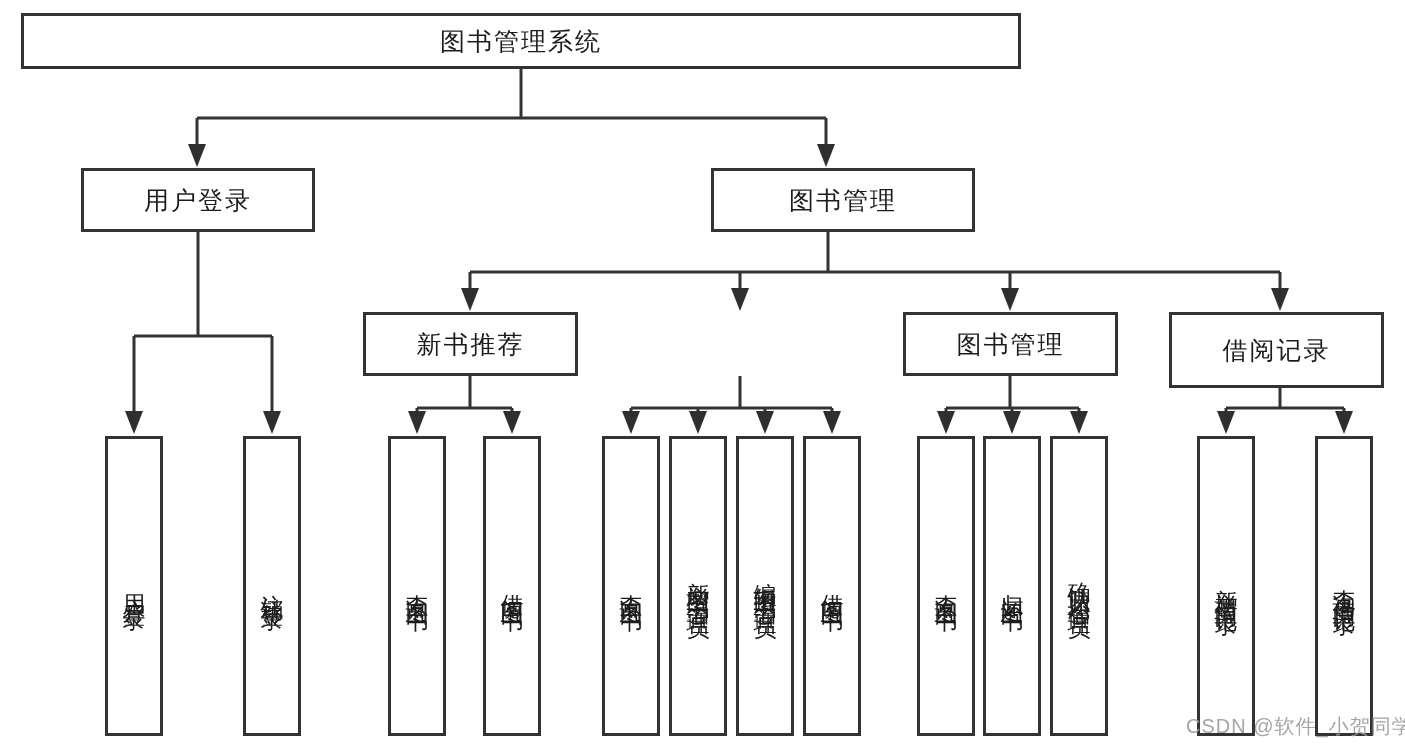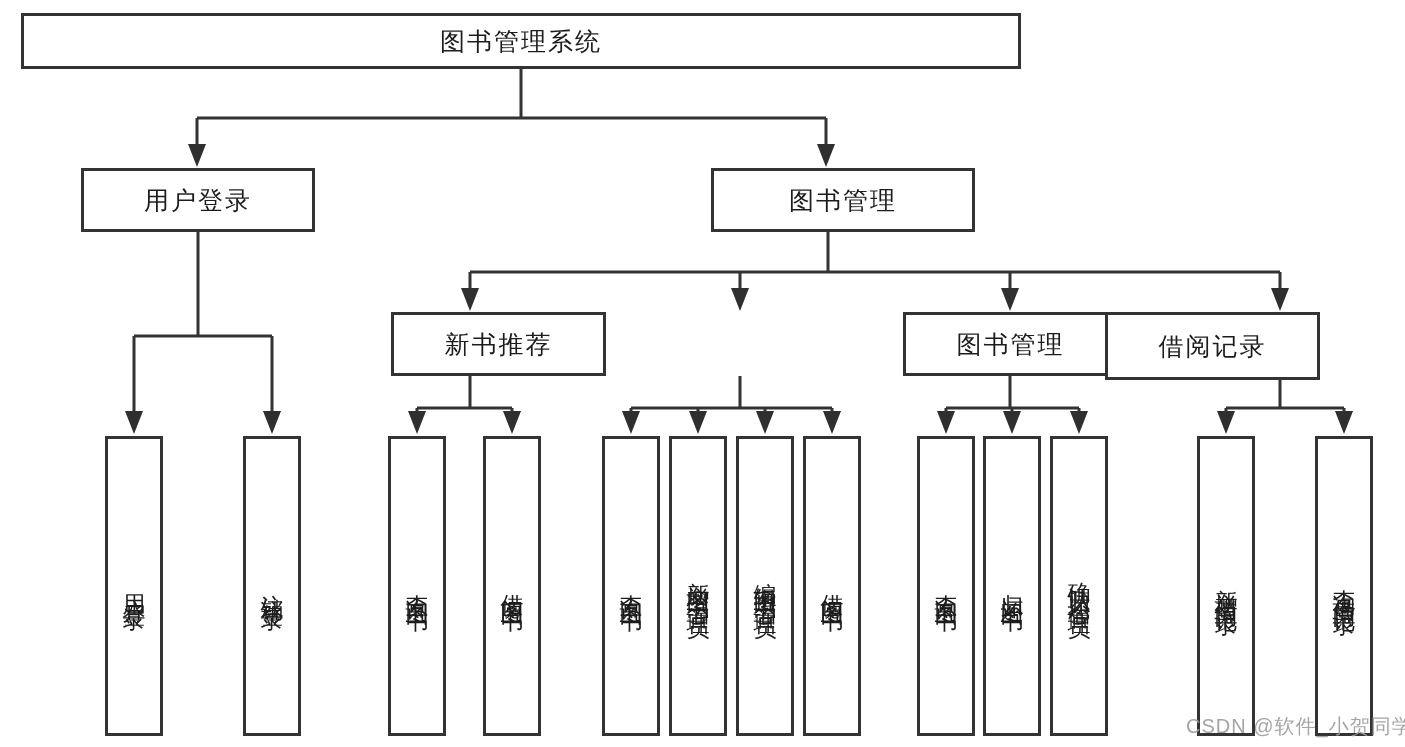--- a/index.html
+++ b/index.html
@@ -30,24 +30,24 @@
   .leaf {
     writing-mode: vertical-rl;
     font-size: 23px;
     letter-spacing: 5px;
     line-height: 1;
   }
   
   #node-root          { left: 21px;   top: 13px;  width: 1000px; height: 56px; }
   #node-user-login    { left: 81px;   top: 168px; width: 234px;  height: 64px; }
   #node-book-mgmt     { left: 711px;  top: 168px; width: 264px;  height: 64px; }
-  #node-new-book-rec  { left: 363px;  top: 312px; width: 215px;  height: 64px; margin-left: 28px; }
+  #node-new-book-rec  { left: 363px;  top: 312px; width: 215px;  height: 64px; }
   #node-book-borrow   { left: 633px;  top: 312px; width: 215px;  height: 64px; }
   #node-cur-borrow    { left: 903px;  top: 312px; width: 215px;  height: 64px; }
-  #node-borrow-rec    { left: 1105px; top: 312px; width: 215px;  height: 68px; }
+  #node-borrow-rec    { left: 1169px; top: 312px; width: 215px;  height: 76px; }
   .leaf { top: 436px; width: 58px; height: 300px; }
   #leaf-user-login   { left: 105px;  }
   #leaf-logout       { left: 243px;  }
   #leaf-nbr-query    { left: 388px;  }
   #leaf-nbr-borrow   { left: 483px;  }
   #leaf-bb-query     { left: 602px;  }
   #leaf-bb-add       { left: 669px;  }
   #leaf-bb-edit      { left: 736px;  }
   #leaf-bb-borrow    { left: 803px;  }
   #leaf-cb-query     { left: 917px;  }

